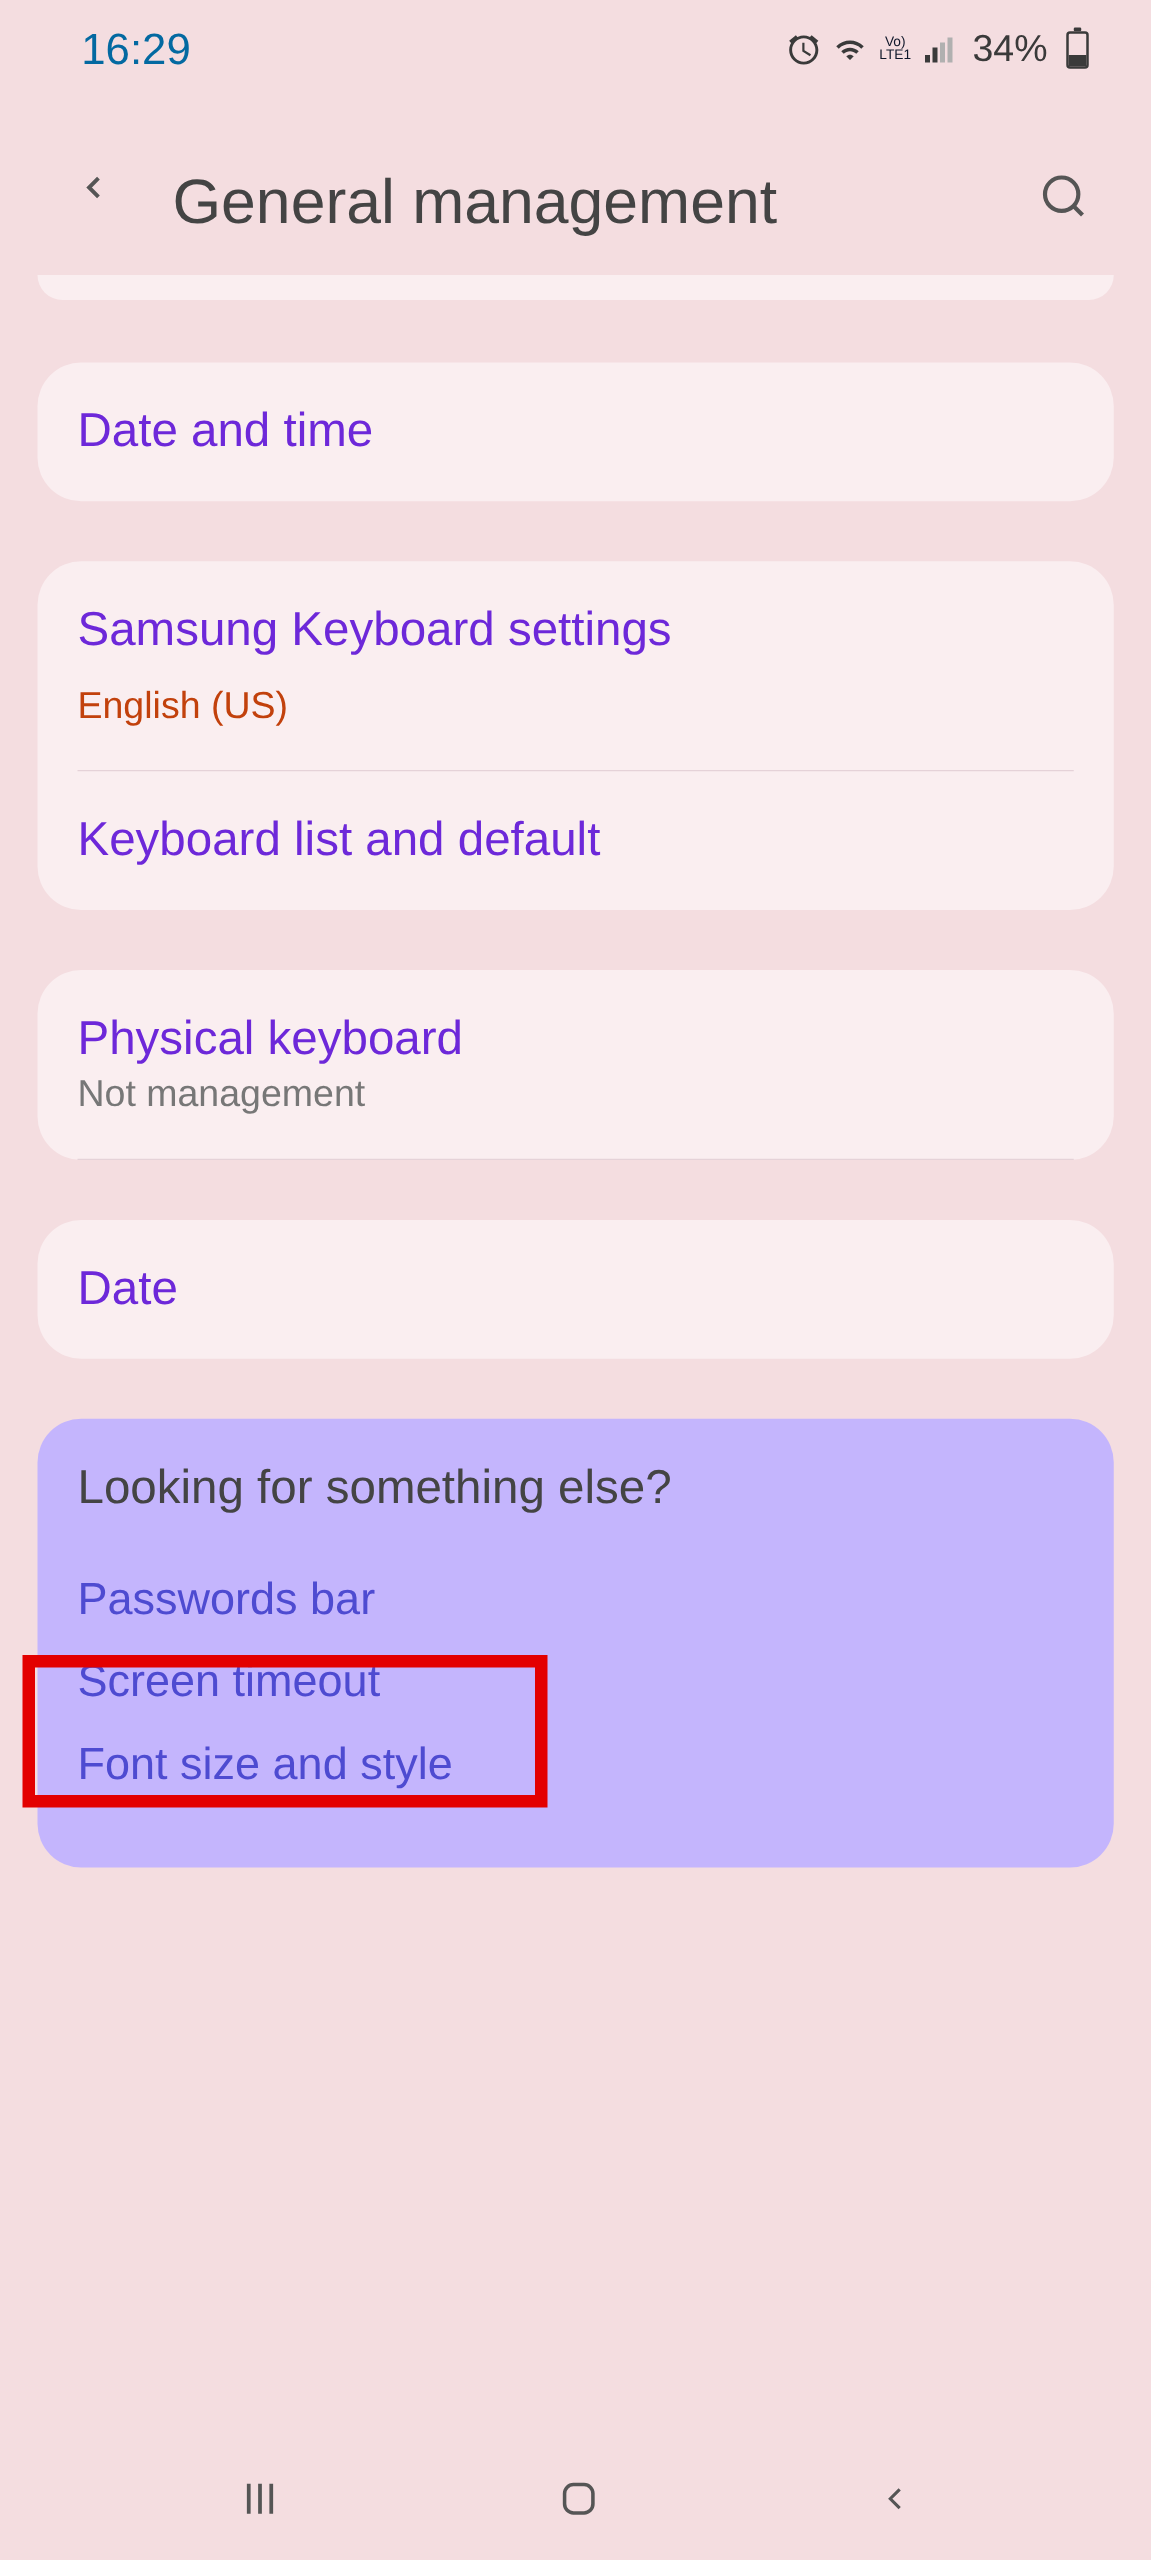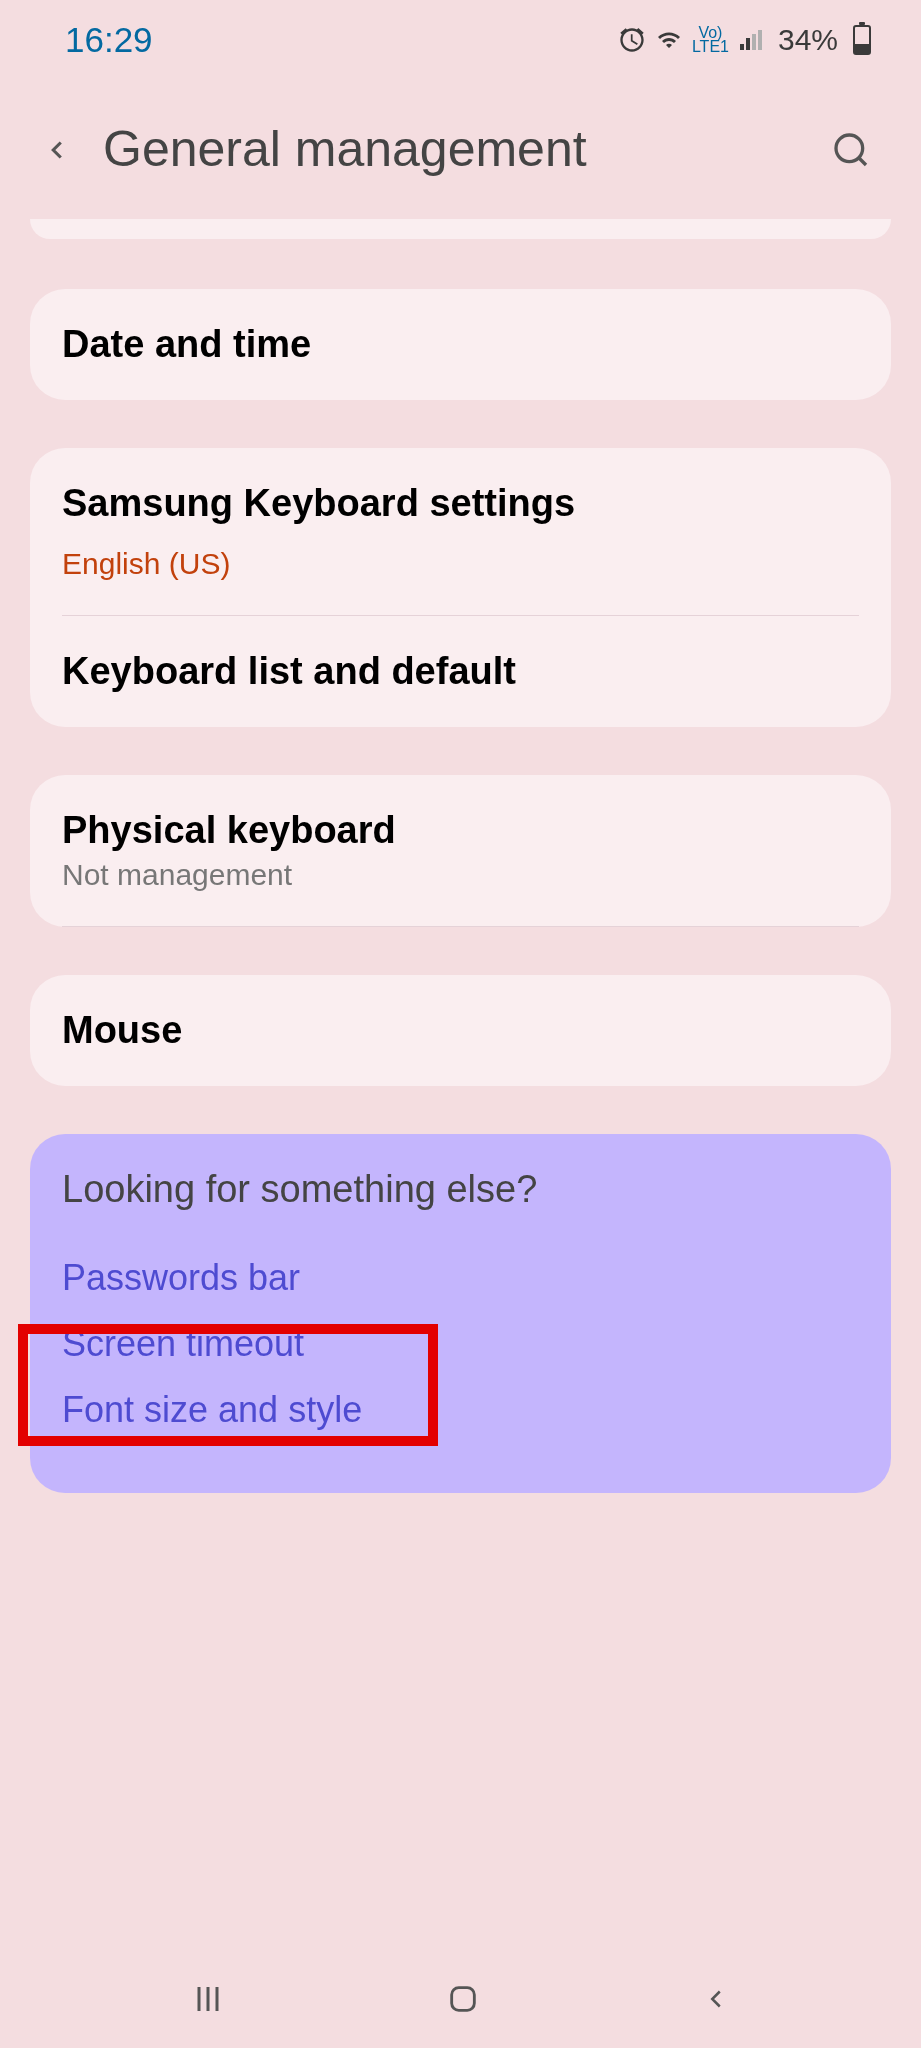--- a/index.html
+++ b/index.html
@@ -66,23 +66,23 @@
     position: absolute;
     bottom: 0;
     left: 0;
     right: 0;
     height: 34%;
     background: #3a3a3a;
   }
   
   .header {
     display: flex;
-    align-items: flex-start;
-    padding: 50px 40px 30px 32px;
-    gap: 21px;
+    align-items: flex-end;
+    padding: 50px 40px 30px 50px;
+    gap: 38px;
   }
   .back-btn {
     color: #555;
     font-size: 40px;
     background: none;
     border: none;
     cursor: pointer;
     padding: 10px;
   }
   .header-title {
@@ -115,22 +115,22 @@
     border-radius: 35px;
     margin: 0 20px 48px 20px;
   }
   
   .item {
     padding: 34px 32px;
     cursor: pointer;
   }
   .item-title {
     font-size: 38px;
-    color: #000000;
-    font-weight: 700;
+    color: #6d28d9;
+    font-weight: 400;
   }
   .item-subtitle {
     font-size: 30px;
     color: #c2410c;
     margin-top: 22px;
   }
   .item-subtitle-gray {
     font-size: 30px;
     color: #777;
     margin-top: 6px;
@@ -185,22 +185,22 @@
   }
   .nav-btn {
     background: none;
     border: none;
     color: #555;
     cursor: pointer;
     padding: 20px;
   }
   
   .lte-text {
-    font-size: 16px;
-    color: #0369a1;
+    font-size: 11px;
+    color: #0f172a;
     line-height: 0.9;
     text-align: center;
   }
 </style>
 </head>
 <body>
 
 <div class="status-bar">
   <div class="status-time">16:29</div>
   <div class="status-right">
@@ -264,21 +264,21 @@
     <div class="item">
       <div class="item-title">Physical keyboard</div>
       <div class="item-subtitle-gray">Not management</div>
     </div>
     <div class="divider"></div>
   </div>
 
 
   <div class="card">
     <div class="item">
-      <div class="item-title">Mouse</div>
+      <div class="item-title">Date</div>
     </div>
   </div>
 
   <div class="related-section">
     <div class="related-title">Looking for something else?</div>
     <a class="related-link">Passwords bar</a>
     <a class="related-link">Screen timeout</a>
     <a class="related-link">Font size and style</a>
   </div>
 </div>

